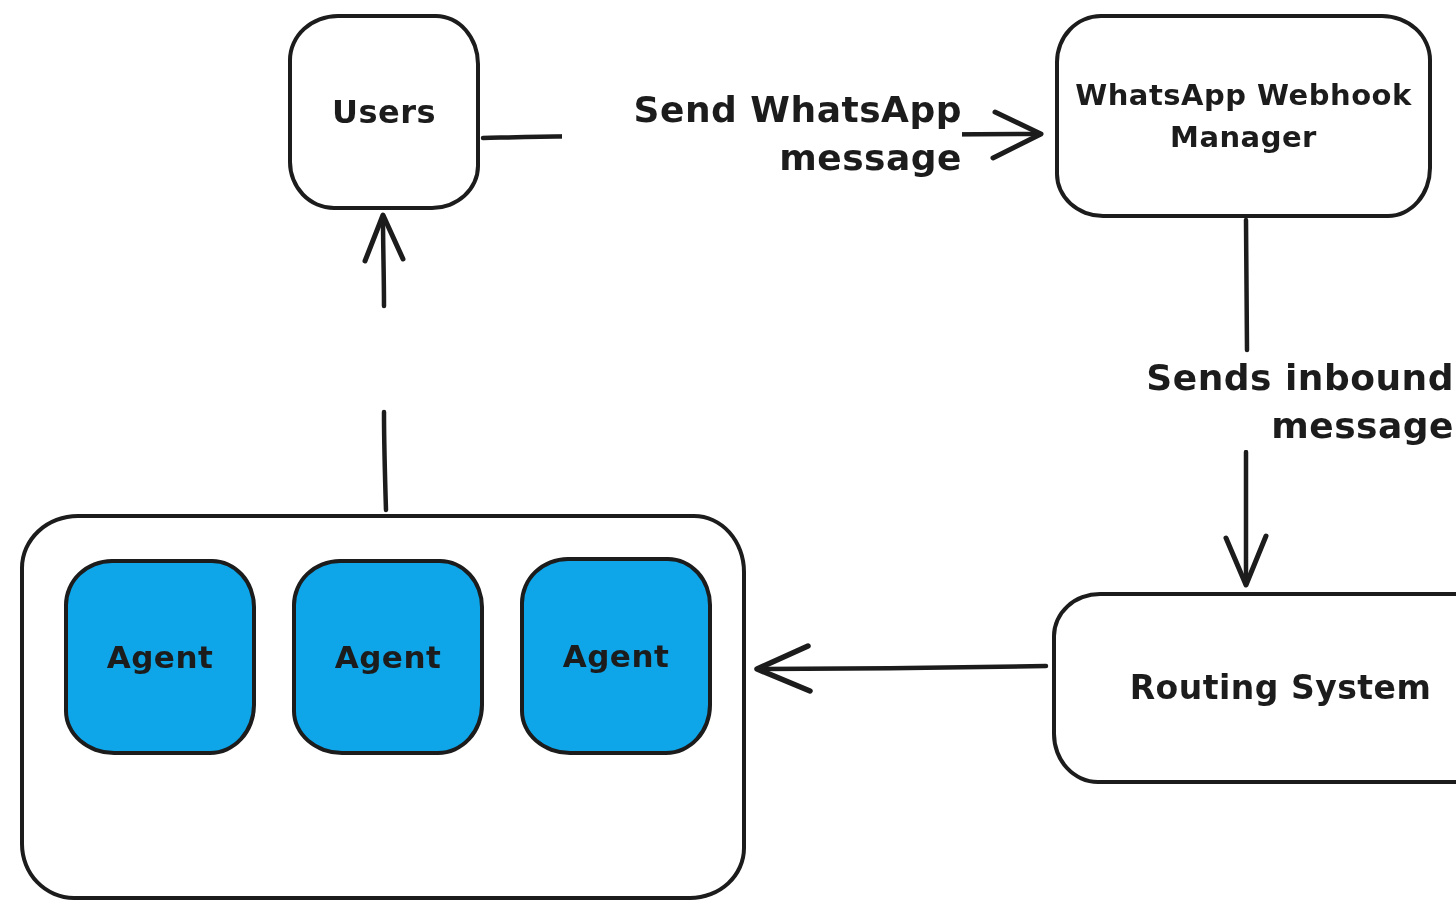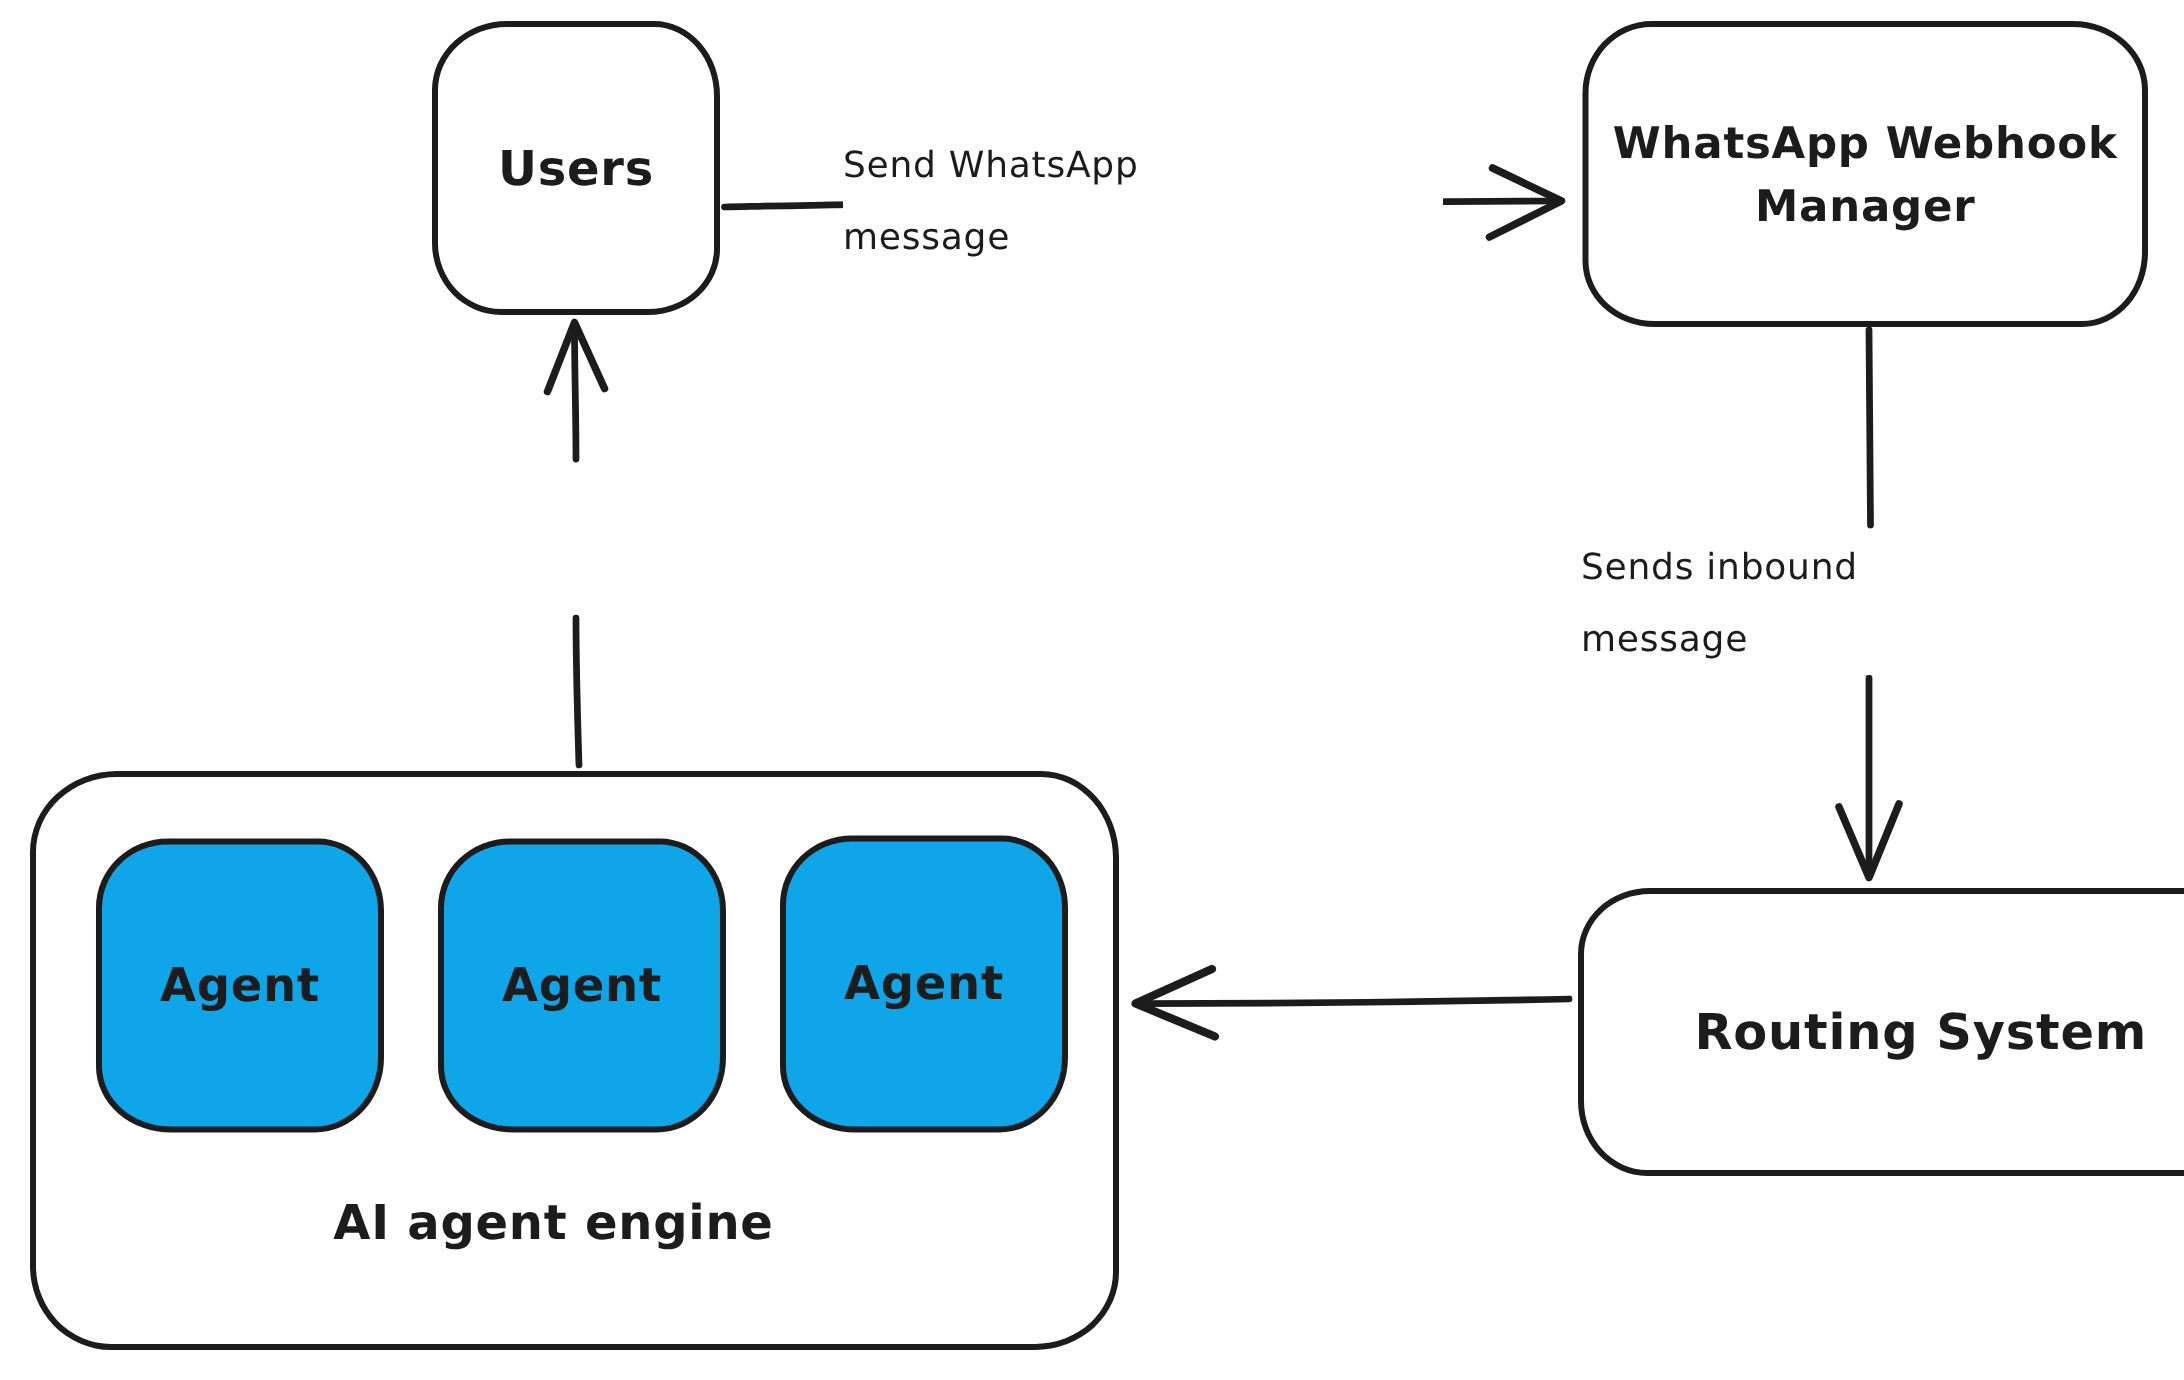--- a/index.html
+++ b/index.html
@@ -68,23 +68,23 @@
   .agent-3 { left: 496px; top: 39px; height: 198px; }
   .engine-label {
     position: absolute;
     left: 0; top: 274px; width: 100%;
     text-align: center;
     font-size: 32px; font-weight: 600; letter-spacing: 0.5px;
     transform: translateX(-14px);
   }
   .edge-label {
     position: absolute;
-    text-align: left;
-    font-size: 24px;
-    font-weight: 400;
+    text-align: right;
+    font-size: 36px;
+    font-weight: 700;
     letter-spacing: 0.5px;
     line-height: 48px;
     white-space: pre-line;
     background: #ffffff;
   }
   .label-send    { left: 562px;  top: 86px;  width: 400px; }
   .label-inbound { left: 1054px; top: 354px; width: 400px; }
   .label-back    { left: 233px;  top: 314px; width: 300px; }
 </style>
 </head>
@@ -134,21 +134,20 @@
   <div class="node node-engine">
     <div class="node-agent agent-1">
       <span>Agent</span>
     </div>
     <div class="node-agent agent-2">
       <span>Agent</span>
     </div>
     <div class="node-agent agent-3">
       <span>Agent</span>
     </div>
-    <div class="engine-label">AI agent engine</div>
   </div>
 
   <div class="edge-label label-send">Send WhatsApp
 message</div>
 
   <div class="edge-label label-inbound">Sends inbound
 message</div>
 
 
 </div>

